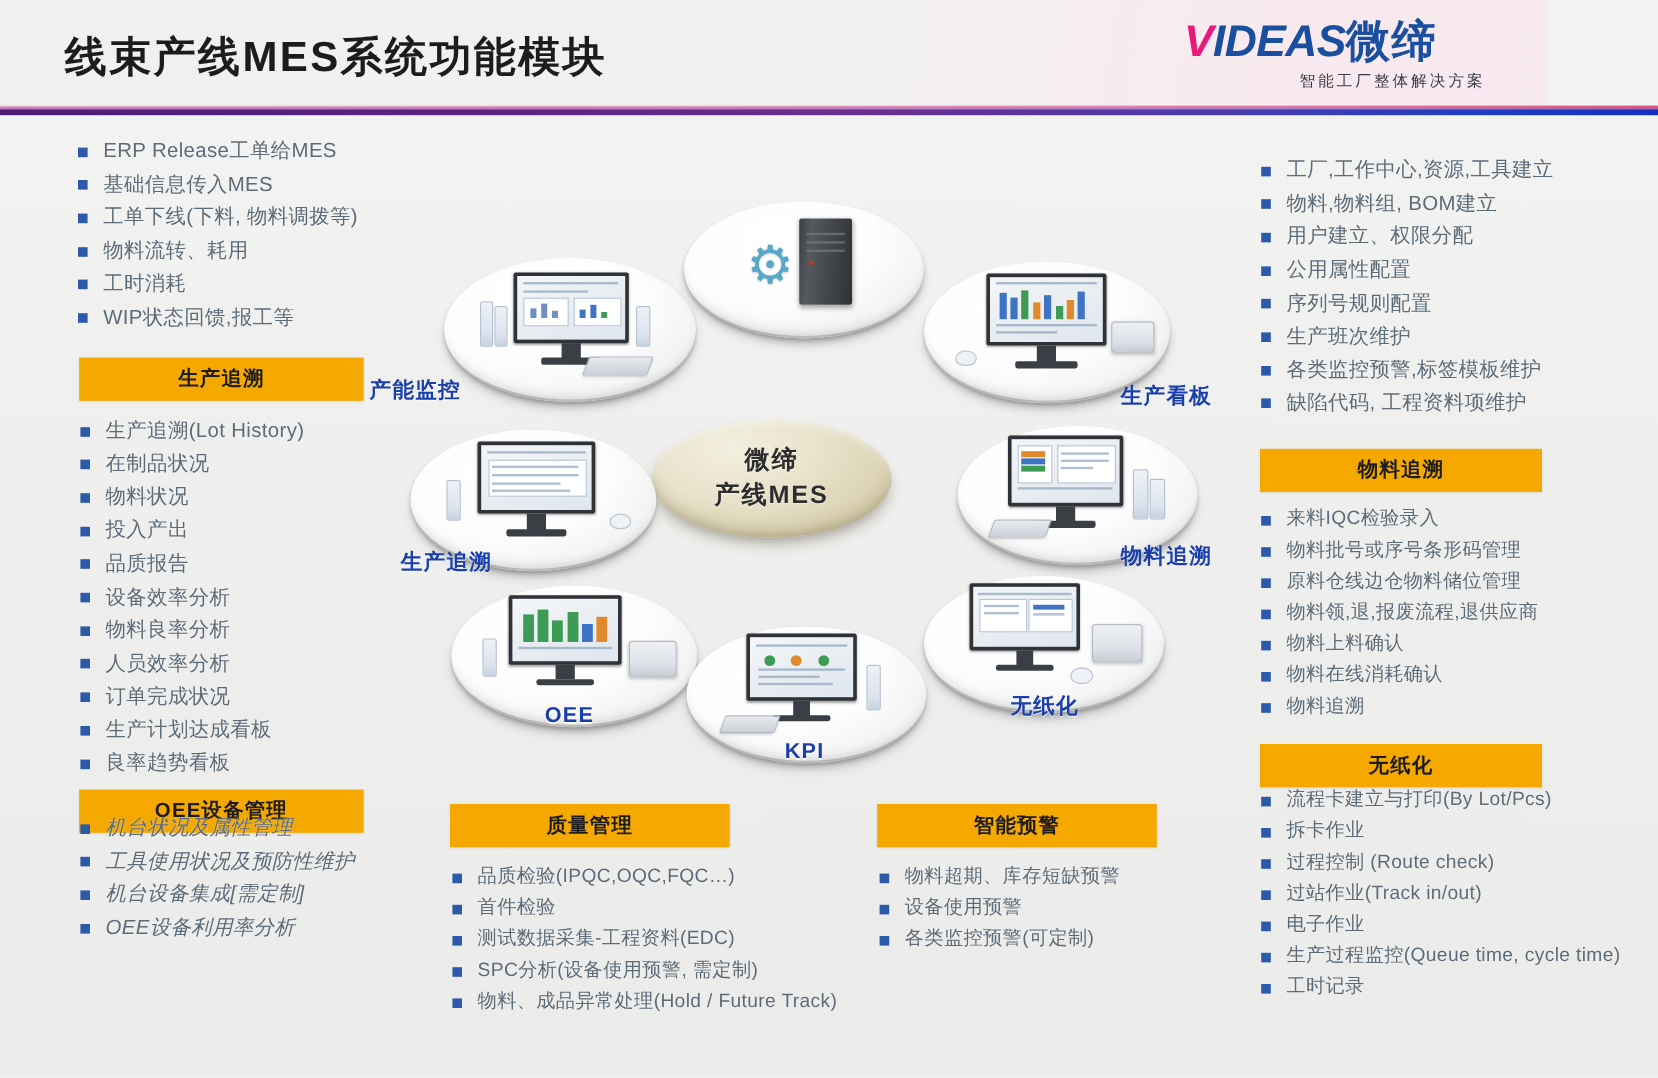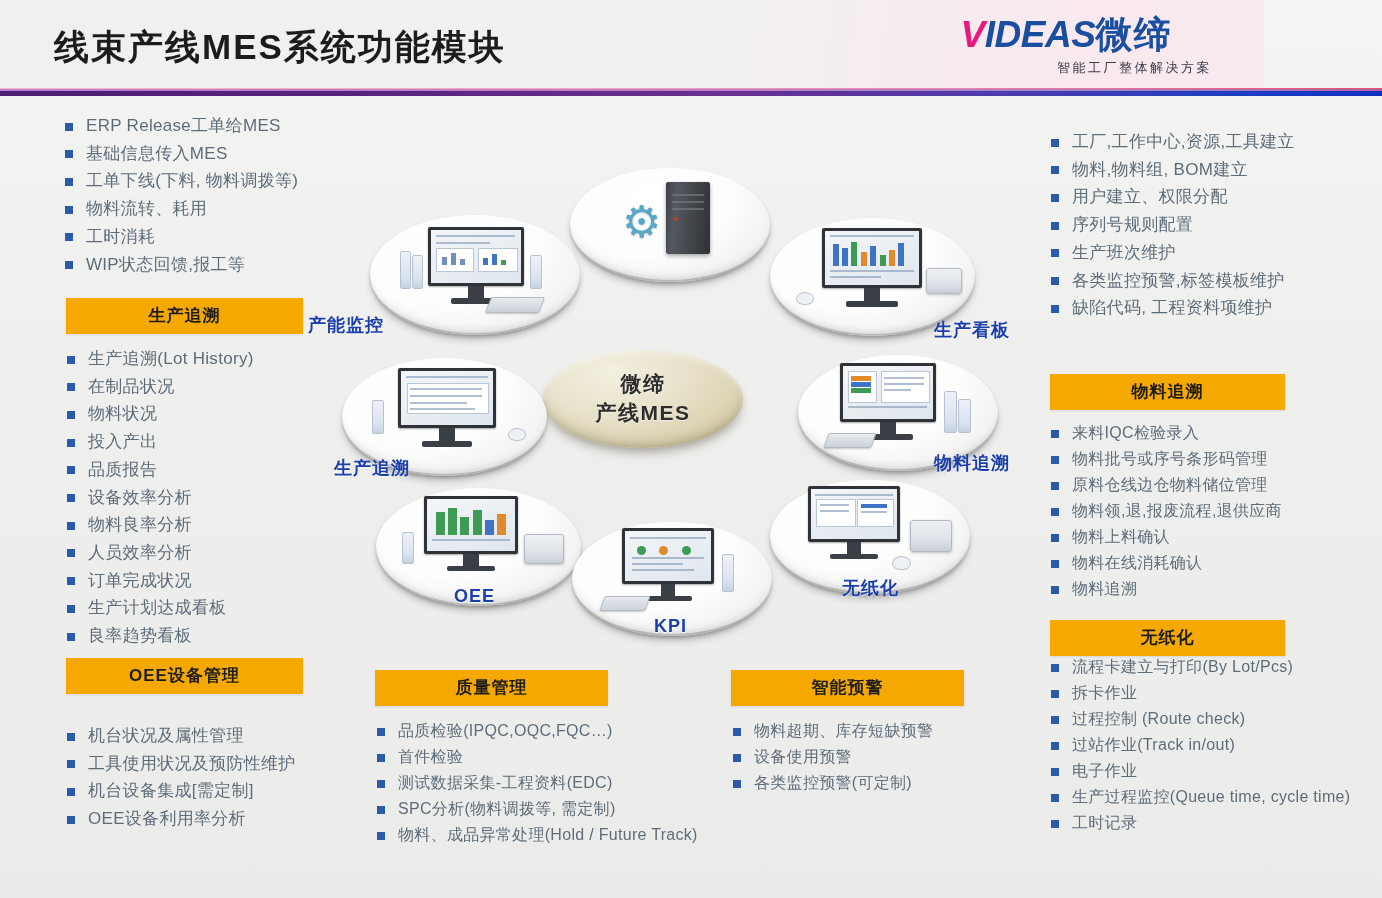--- a/index.html
+++ b/index.html
@@ -14,20 +14,21 @@
   #page{
     position:relative;width:1382px;height:898px;
     background:linear-gradient(180deg,#f4f4f2 0%,#efefed 40%,#ebebe9 100%);
     overflow:hidden;
   }
 
   
   .header{
     position:absolute;left:0;top:0;width:1264px;height:92px;
     background:linear-gradient(100deg,#f0f1ef 0%,#f1f0ef 55%,#f6ecef 72%,#f9e9ee 86%,#f7eaf0 100%);
+    padding-left:26px;
   }
   .header-title{
     position:absolute;left:54px;top:24px;
     font-size:35px;font-weight:bold;color:#1c1c1c;
     letter-spacing:2px;
     white-space:nowrap;
   }
   .logo-wrap{
     position:absolute;right:48px;top:16px;text-align:center;width:300px;
   }
@@ -243,58 +244,59 @@
       <li>人员效率分析</li>
       <li>订单完成状况</li>
       <li>生产计划达成看板</li>
       <li>良率趋势看板</li>
     </ul>
   </div>
 
   <div class="block" style="left:66px;top:658px;width:237px;">
     <div class="cap">OEE设备管理</div>
   </div>
-  <div class="block" style="left:62px;top:722px;width:320px;">
+  <div class="block" style="left:62px;top:676px;width:320px;font-style:italic;">
     <ul class="items">
       <li>机台状况及属性管理</li>
       <li>工具使用状况及预防性维护</li>
       <li>机台设备集成[需定制]</li>
       <li>OEE设备利用率分析</li>
     </ul>
   </div>
 
   <div class="block" style="left:375px;top:670px;width:233px;">
     <div class="cap">质量管理</div>
   </div>
   <div class="block" style="left:372px;top:718px;width:400px;">
     <ul class="items small">
       <li>品质检验(IPQC,OQC,FQC…)</li>
       <li>首件检验</li>
       <li>测试数据采集-工程资料(EDC)</li>
-      <li>SPC分析(物料调拨等, 需定制)</li>
+      <li>SPC分析(设备使用预警, 需定制)</li>
       <li>物料、成品异常处理(Hold / Future Track)</li>
     </ul>
   </div>
 
   <div class="block" style="left:731px;top:670px;width:233px;">
     <div class="cap">智能预警</div>
   </div>
   <div class="block" style="left:728px;top:718px;width:300px;">
     <ul class="items small">
       <li>物料超期、库存短缺预警</li>
       <li>设备使用预警</li>
       <li>各类监控预警(可定制)</li>
     </ul>
   </div>
 
   <div class="block" style="left:1046px;top:128px;width:320px;">
     <ul class="items">
       <li>工厂,工作中心,资源,工具建立</li>
       <li>物料,物料组, BOM建立</li>
       <li>用户建立、权限分配</li>
+      <li>公用属性配置</li>
       <li>序列号规则配置</li>
       <li>生产班次维护</li>
       <li>各类监控预警,标签模板维护</li>
       <li>缺陷代码, 工程资料项维护</li>
     </ul>
   </div>
 
   <div class="block" style="left:1050px;top:374px;width:235px;">
     <div class="cap">物料追溯</div>
   </div>

